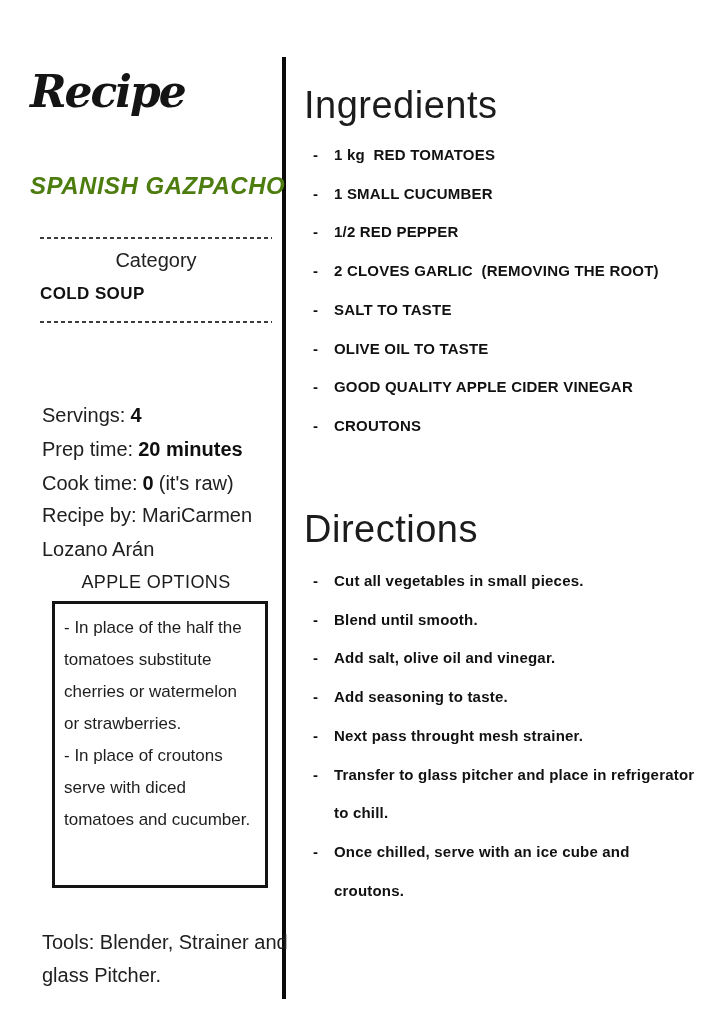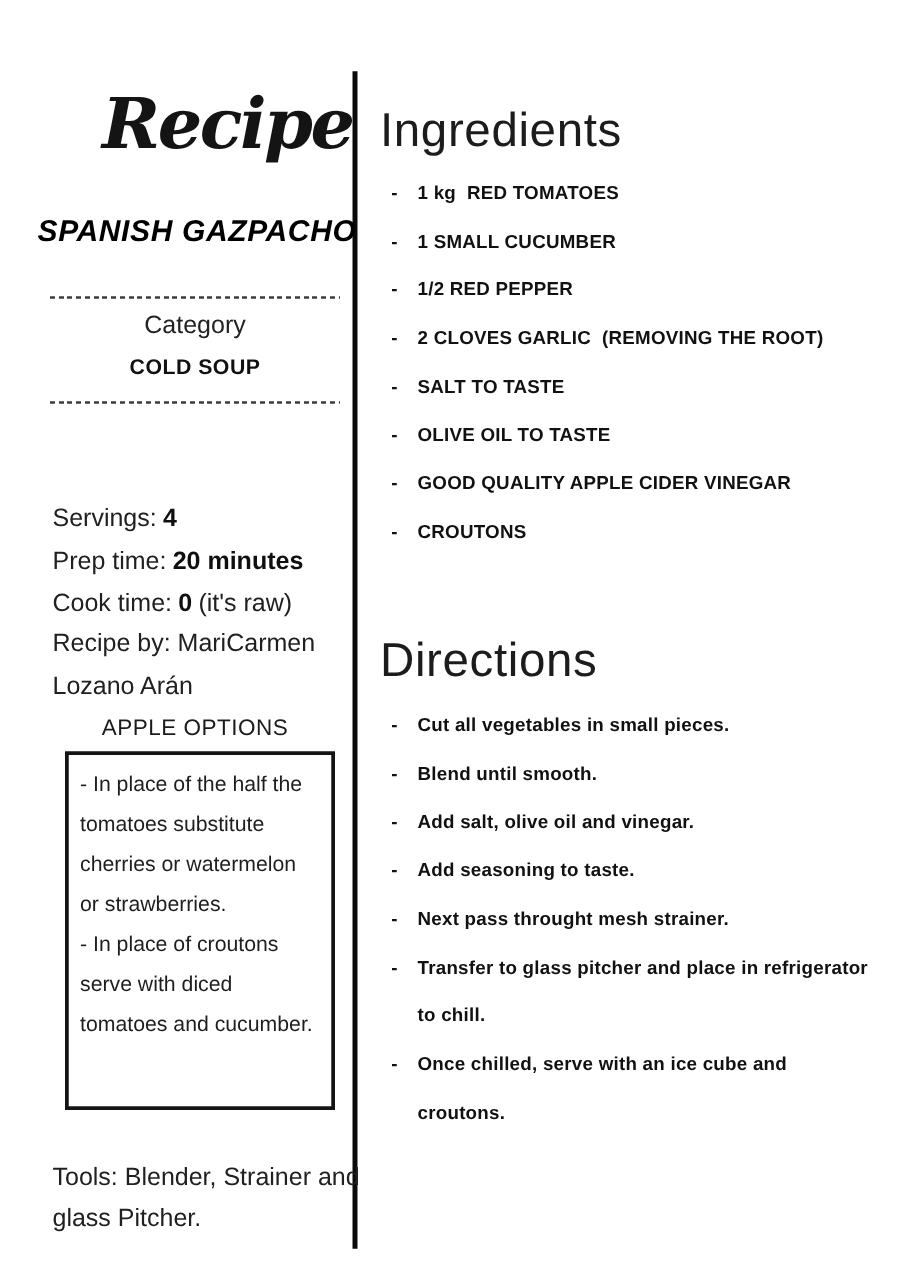--- a/index.html
+++ b/index.html
@@ -12,41 +12,41 @@
     overflow:hidden;
   }
   .abs{position:absolute;}
 
   
   .divider{left:282px;top:57px;width:4px;height:942px;background:#0a0a0a;}
 
   
   .script-title{
     left:30px;top:66px;width:252px;
-    text-align:right;
+    text-align:left;
     font-family:"DejaVu Serif",serif;
     font-style:italic;font-weight:600;
-    font-size:56px;letter-spacing:-2px;
+    font-size:44px;letter-spacing:-2px;
     color:#141414;
   }
   .recipe-name{
     left:30px;top:172px;width:252px;
     text-align:center;white-space:nowrap;
     font-weight:700;font-style:italic;
     font-size:24px;letter-spacing:0.5px;
-    color:#000000;
+    color:#4d7c0f;
   }
   .dashline{
     left:40px;width:232px;height:2px;
     background:repeating-linear-gradient(90deg,#3c3c3c 0 4px,transparent 4px 7px);
   }
   .dashline-1{top:237px;}
   .dashline-2{top:321px;}
   .category-label{left:40px;top:249px;width:232px;text-align:center;font-size:20px;color:#222;}
-  .category-value{left:40px;top:284px;width:232px;text-align:center;font-size:17px;font-weight:700;letter-spacing:0.4px;color:#111;}
+  .category-value{left:40px;top:284px;width:232px;text-align:left;font-size:17px;font-weight:700;letter-spacing:0.4px;color:#111;}
 
   
   .meta{left:42px;top:358px;width:240px;font-size:20px;line-height:34px;color:#202020;margin-top:40px;}
   .meta .val{font-weight:700;color:#0f0f0f;}
   .meta .lbl{margin-right:5px;}
   .meta .note{margin-left:5px;}
 
   .recipe-by{left:42px;top:498px;width:240px;font-size:20px;line-height:34px;color:#202020;}
 
   .other-options-title{left:40px;top:572px;width:232px;text-align:center;font-size:18px;letter-spacing:0.4px;color:#1b1b1b;}

